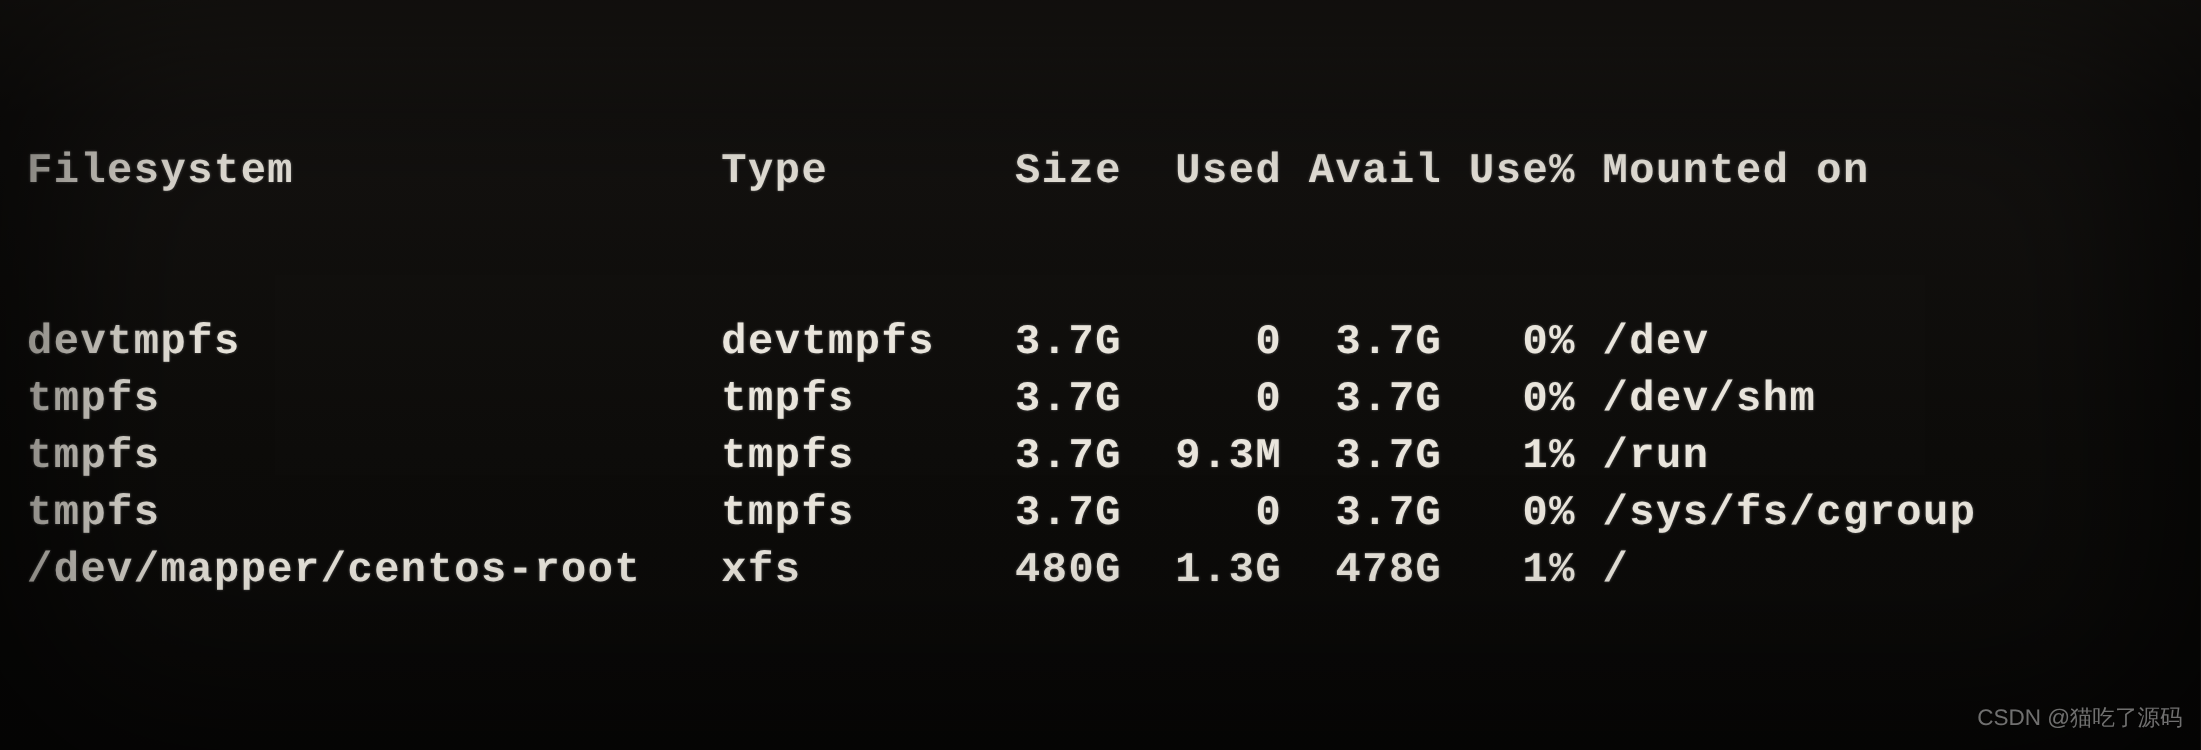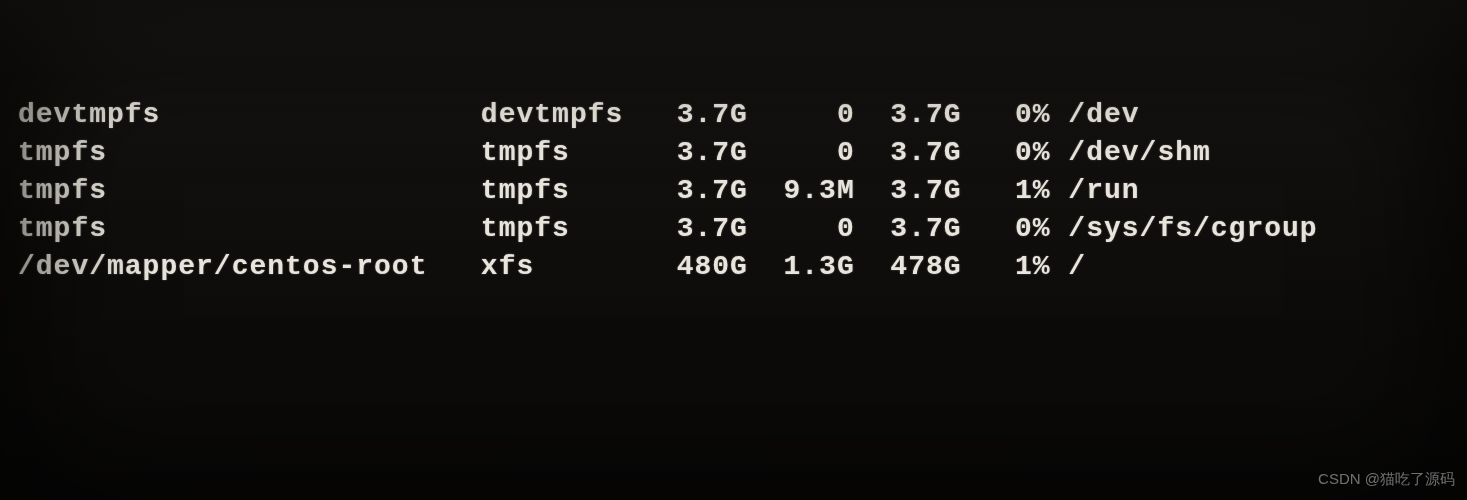--- a/index.html
+++ b/index.html
@@ -42,17 +42,18 @@
     position: absolute;
     inset: 0;
     pointer-events: none;
     box-shadow: inset 0 0 120px 40px rgba(0,0,0,0.6);
   }
 </style>
 </head>
 <body>
 
 <div class="terminal">
+  <div class="row" id="hdr">Filesystem                Type       Size  Used Avail Use% Mounted on</div>
   <div id="rows"><div class="row">devtmpfs                  devtmpfs   3.7G     0  3.7G   0% /dev</div><div class="row">tmpfs                     tmpfs      3.7G     0  3.7G   0% /dev/shm</div><div class="row">tmpfs                     tmpfs      3.7G  9.3M  3.7G   1% /run</div><div class="row">tmpfs                     tmpfs      3.7G     0  3.7G   0% /sys/fs/cgroup</div><div class="row">/dev/mapper/centos-root   xfs        480G  1.3G  478G   1% /</div></div>
   
   <div class="vignette"></div>
   <div class="watermark">CSDN @猫吃了源码</div>
 </div>
 
 </body></html>

